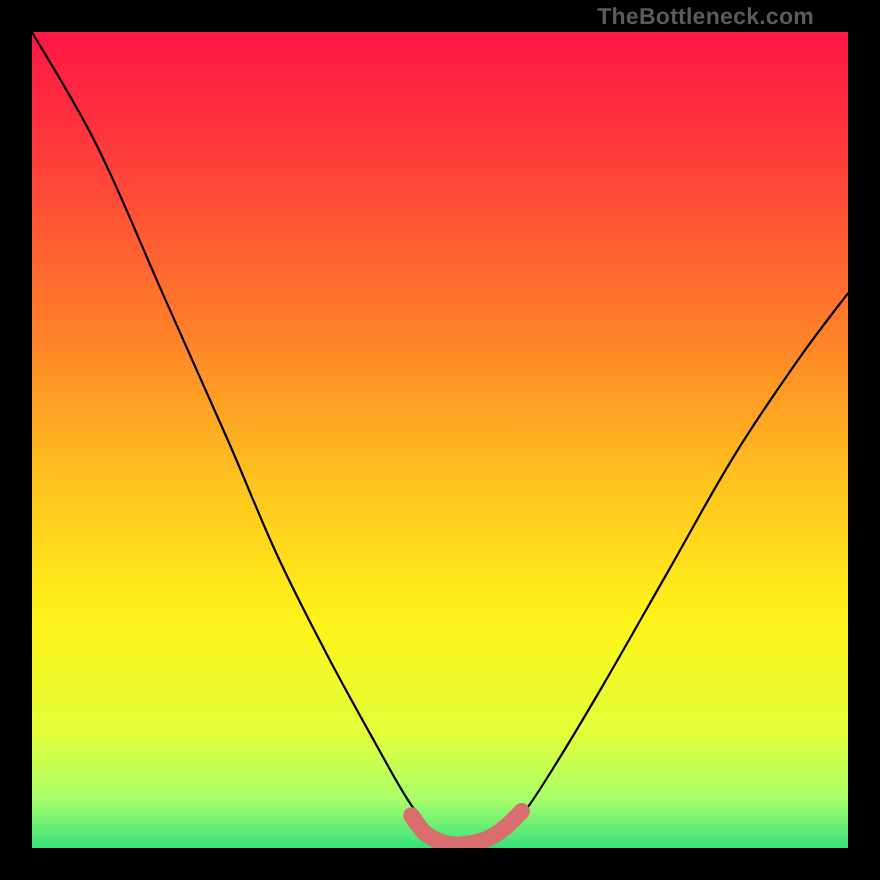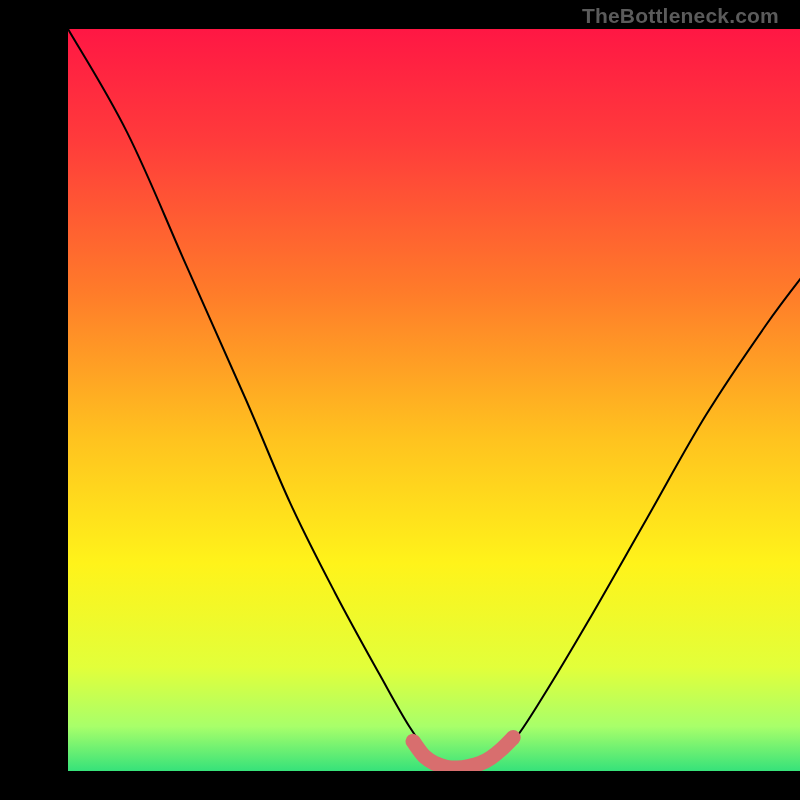--- a/index.html
+++ b/index.html
@@ -11,21 +11,20 @@
     background: #000;
     font-family: Arial, Helvetica, sans-serif;
   }
   .frame {
     position: absolute;
     left: 0;
     top: 0;
     width: 752px;
     height: 800px;
     background: #000;
-    margin-left: 39px;
   }
   .plot {
     position: absolute;
     left: 29px;
     top: 29px;
     width: 742px;
     height: 742px;
   }
   .watermark {
     position: absolute;

